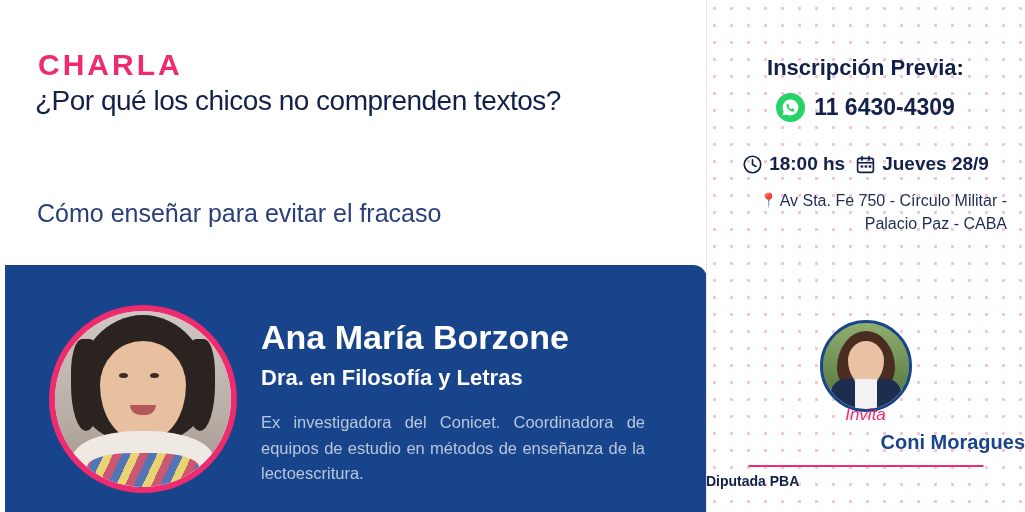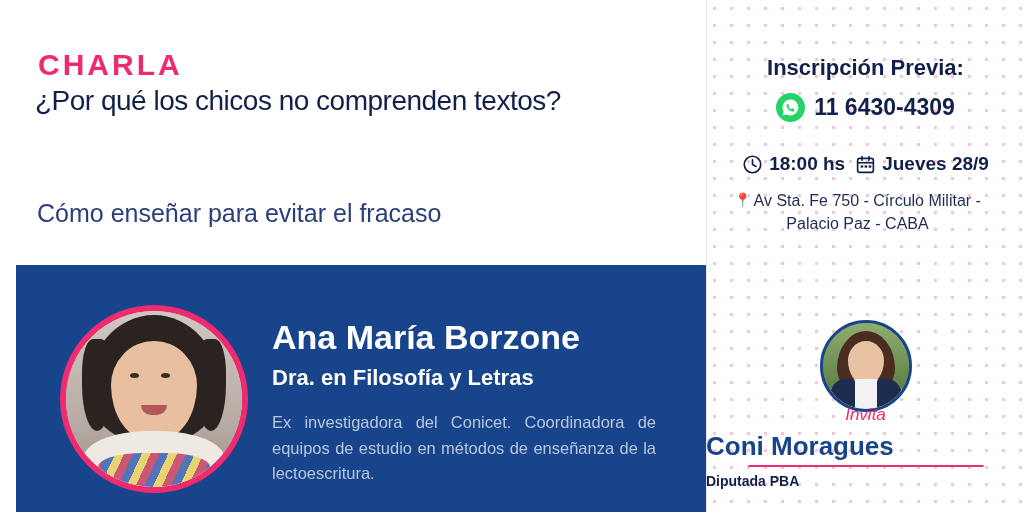--- a/index.html
+++ b/index.html
@@ -58,21 +58,21 @@
     top: 198px;
     width: 640px;
     font-size: 25px;
     color: #2a3f7a;
     line-height: 1.2;
   }
 
   
   .bluecard {
     position: absolute;
-    left: 16px;
+    left: 5px;
     top: 265px;
     width: 702px;
     height: 247px;
     background: #17448b;
     border-top-right-radius: 14px;
     border-bottom-right-radius: 0;
   }
   .photo-ring {
     position: absolute;
     left: 44px;
@@ -270,21 +270,21 @@
     font-size: 19px;
     font-weight: bold;
     color: #12204a;
   }
   .ico { display: inline-flex; align-items: center; }
   .addr {
     position: absolute;
     left: 2px;
     right: 18px;
     top: 190px;
-    text-align: center;
+    text-align: right;
     font-size: 16px;
     color: #1e2c55;
     line-height: 1.42;
   }
   .pin {
     display: inline-block;
     font-size: 14px;
     color: #ef2b70;
     margin-right: 2px;
     vertical-align: 1px;
@@ -333,22 +333,22 @@
     top: 405px;
     text-align: center;
     font-size: 17px;
     font-style: italic;
     color: #ef2b70;
   }
   .dep-name {
     position: absolute;
     left: 0; right: 0;
     top: 431px;
-    text-align: left;
-    font-size: 26px;
+    text-align: right;
+    font-size: 20px;
     font-weight: bold;
     color: #17448b;
   }
   .dep-underline {
     position: absolute;
     left: 50%;
     transform: translateX(-50%);
     top: 465px;
     width: 235px;
     height: 2px;

